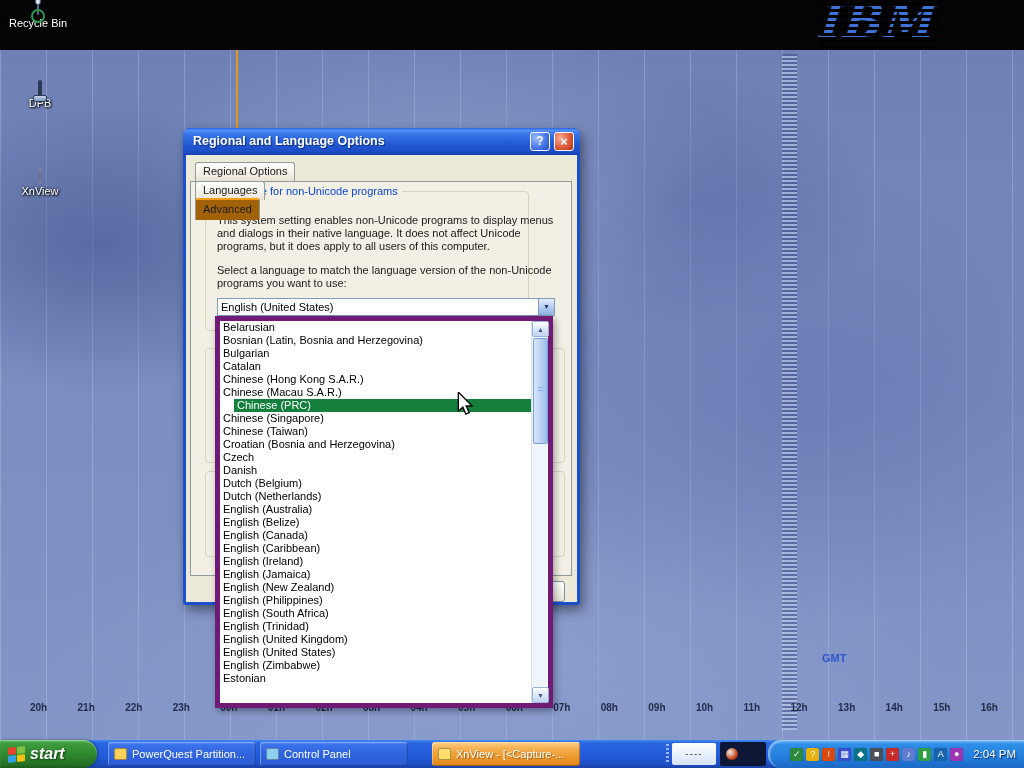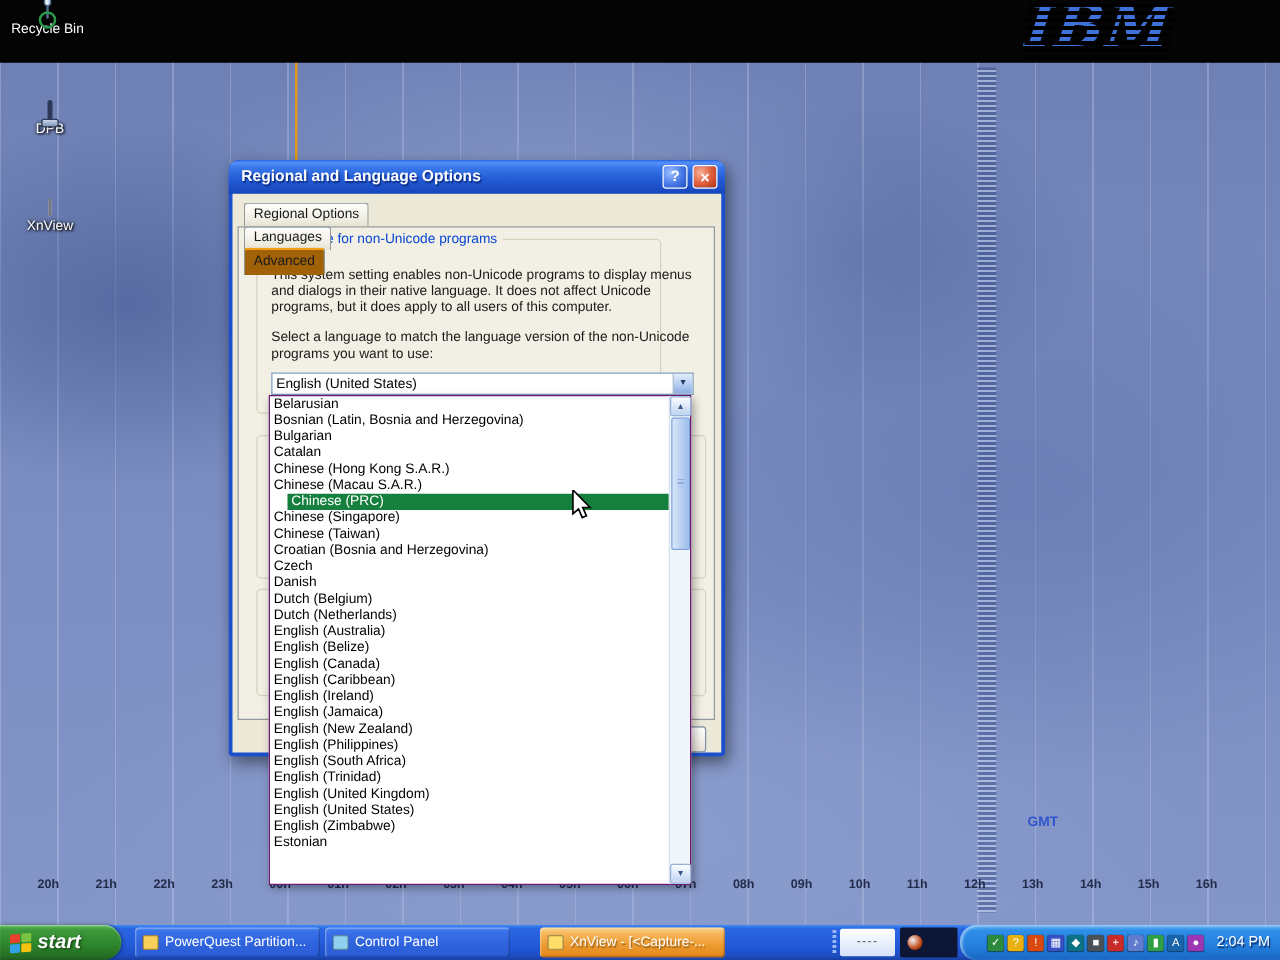--- a/index.html
+++ b/index.html
@@ -32,25 +32,25 @@
       radial-gradient(ellipse 520px 320px at 80% 50%, rgba(88,108,168,.45), transparent 72%),
       radial-gradient(ellipse 650px 260px at 48% 88%, rgba(150,168,212,.45), transparent 70%),
       radial-gradient(ellipse 260px 180px at 68% 22%, rgba(70,90,150,.40), transparent 70%),
       repeating-linear-gradient(90deg, rgba(215,228,250,.26) 0 1px, transparent 1px 46px),
       linear-gradient(180deg,#6e80b4 0%,#7a8cc0 45%,#8496c8 100%);
   }
   .hatch-band { position:absolute; left:782px; top:4px; width:15px; height:676px; opacity:.75;
       background:repeating-linear-gradient(180deg, rgba(40,60,120,.55) 0 2px, rgba(205,218,245,.7) 2px 4px); }
   .time-marker { position:absolute; left:236px; top:0; width:2px; height:80px; background:#e09a18; }
   .gmt-label { position:absolute; left:822px; top:602px; font-size:11px; font-weight:bold; color:#2f55cc; }
-  .hours-row { position:absolute; left:0; right:12px; top:652px; display:flex; justify-content:space-between;
-               padding:0 38px 0 30px; }
+  .hours-row { position:absolute; left:0; right:0; top:652px; display:flex; justify-content:space-between;
+               padding:0 26px 0 30px; }
   .hour-label { font-size:10px; font-weight:bold; color:#222c4a; }
   .dpb-block { left:8px; top:32px; }
-  .xnview-block { left:8px; top:110px; }
+  .xnview-block { left:8px; top:120px; }
   .laptop { width:30px; height:22px; margin:0 auto 8px; position:relative; border:2px solid #2c3a58; border-radius:3px;
             background:linear-gradient(135deg,#d8e4f2,#8fa6c8); }
   .laptop::before { content:""; position:absolute; inset:2px; background:linear-gradient(135deg,#3a5a9c,#16284e); }
   .laptop::after { content:""; position:absolute; left:-7px; right:-7px; bottom:-8px; height:5px;
             background:linear-gradient(180deg,#c8d6ea,#7e96ba); border:1px solid #2c3a58; border-radius:2px 2px 3px 3px; }
   .xnview-ico { width:26px; height:26px; margin:0 auto; position:relative; background:#f6f6f2;
             border:1px solid #777; border-radius:3px; }
   .xnview-ico::before { content:""; position:absolute; inset:3px; border-radius:50%;
             background:radial-gradient(circle at 50% 50%, #fff 0 16%, #ffd93d 22% 36%, #f0641e 42% 68%, #c23a10 74%); }
 
@@ -90,21 +90,21 @@
          border:1px solid #7F9DB9; display:flex; align-items:center; }
   .combo-value { flex:1; font-size:11px; padding-left:3px; color:#000; white-space:nowrap; overflow:hidden; }
   .combo-btn { width:16px; height:16px; border-left:1px solid #7F9DB9; border-radius:0 2px 2px 0;
          background:linear-gradient(180deg,#E3EEFD,#AFC8EF 60%,#8FB0E4); color:#1c3a6a; font-size:7px;
          text-align:center; line-height:16px; }
   .apply-fragment { position:absolute; left:310px; top:453px; width:72px; height:21px; border:1px solid #8090a8;
          border-radius:3px; background:linear-gradient(180deg,#fff,#e8e4d8); z-index:3; }
 
   
   .dropdown-list { position:absolute; left:215px; top:316px; width:338px; height:392px; background:#fff;
-         border:1px solid #701a75; z-index:30; box-shadow:2px 3px 7px rgba(0,0,0,.35); }
+         border:5px solid #701a75; z-index:30; box-shadow:2px 3px 7px rgba(0,0,0,.35); }
   .dd-item { height:13px; line-height:13px; font-size:11px; padding-left:3px; width:calc(100% - 17px);
          color:#000; white-space:nowrap; overflow:hidden; }
   .dd-item.selected { background:#15803d; color:#fff;margin-left:14px; }
   .dd-scrollbar { position:absolute; right:0; top:0; bottom:0; width:17px; background:#F0F5FB;
          border-left:1px solid #D6E2F0; }
   .scroll-btn { position:absolute; left:0; width:17px; height:16px; border:1px solid #96B2D8; border-radius:2px;
          background:linear-gradient(180deg,#FDFEFF,#C6D8F2 85%); color:#3D5A8C; font-size:7px; text-align:center;
          line-height:15px; }
   .scroll-up { top:0; }
   .scroll-down { bottom:0; }

